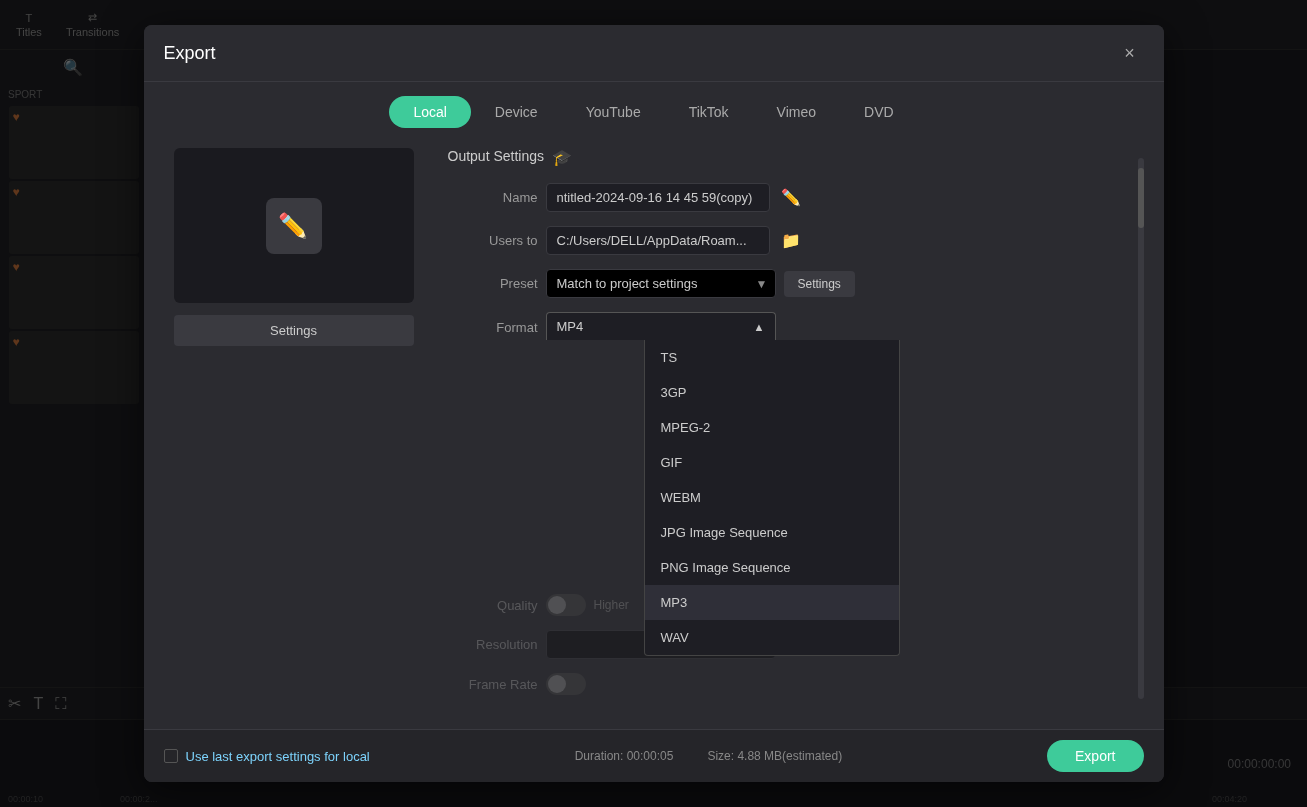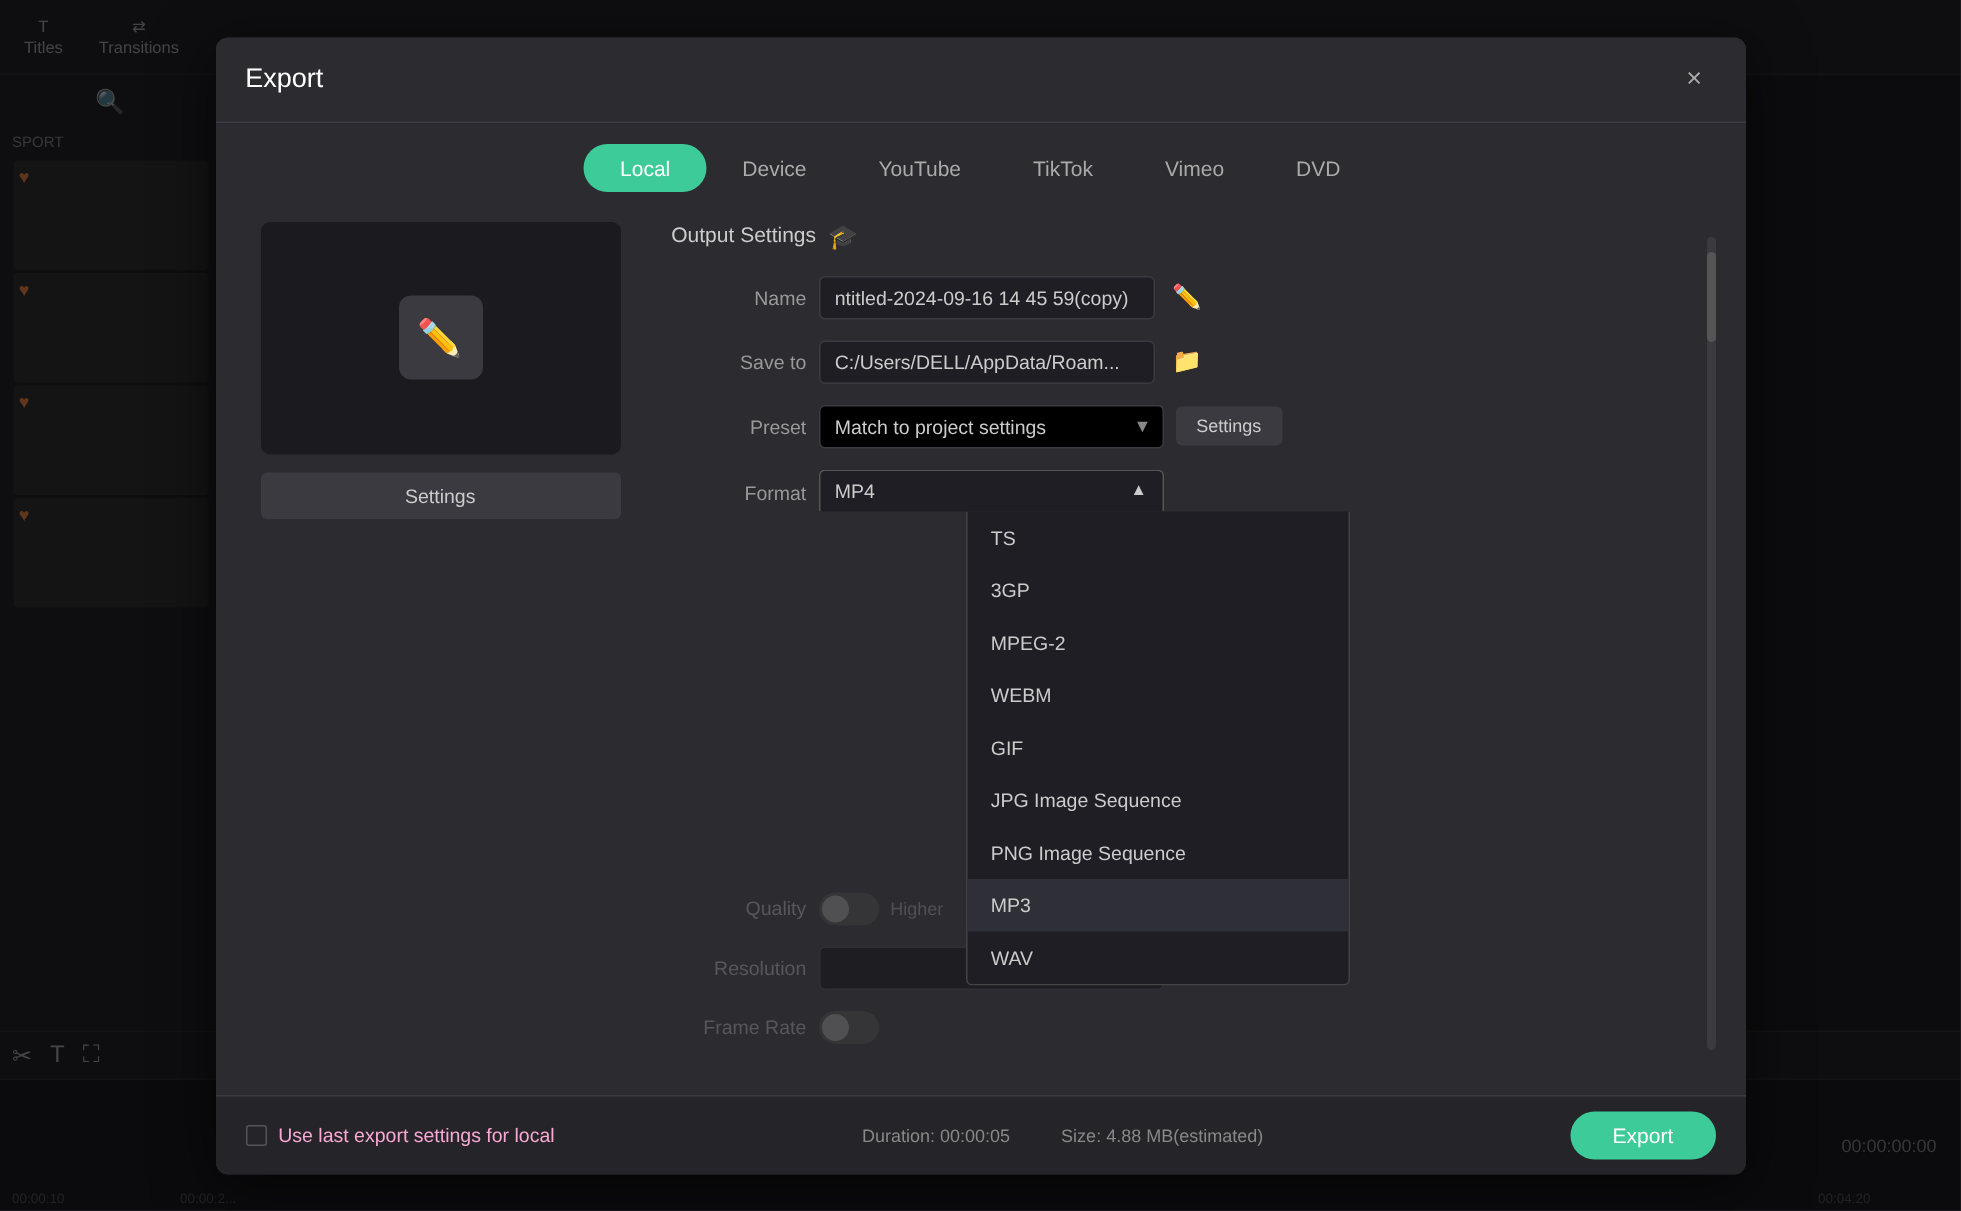--- a/index.html
+++ b/index.html
@@ -603,21 +603,21 @@
 
         <div class="form-row">
           <span class="form-label">Name</span>
           <div class="form-input-group">
             <input class="form-input-wide" type="text" value="ntitled-2024-09-16 14 45 59(copy)" style="">
             <button class="icon-btn">✏️</button>
           </div>
         </div>
 
         <div class="form-row">
-          <span class="form-label">Save to</span>
+          <span class="form-label">Users to</span>
           <div class="form-input-group">
             <input class="form-input-wide" type="text" value="C:/Users/DELL/AppData/Roam..." style="">
             <button class="icon-btn">📁</button>
           </div>
         </div>
 
         <div class="form-row">
           <span class="form-label">Preset</span>
           <div class="select-wrapper">
             <select class="form-select">
@@ -632,22 +632,22 @@
           <span class="form-label" style="margin-top:8px;">Format</span>
           <div style="position:relative; flex:1; max-width:230px;">
             <div class="format-select-display">
               <span>MP4</span>
               <span style="font-size:11px;">▲</span>
             </div>
             <div class="dropdown-list">
               <div class="dropdown-item">TS</div>
               <div class="dropdown-item">3GP</div>
               <div class="dropdown-item">MPEG-2</div>
+              <div class="dropdown-item">GIF</div>
               <div class="dropdown-item">WEBM</div>
-              <div class="dropdown-item">GIF</div>
               <div class="dropdown-item">JPG Image Sequence</div>
               <div class="dropdown-item">PNG Image Sequence</div>
               <div class="dropdown-item selected">MP3</div>
               <div class="dropdown-item">WAV</div>
             </div>
           </div>
         </div>
 
         <div style="height: 240px;"></div>
 
@@ -681,21 +681,21 @@
         <div class="modal-scrollbar">
           <div class="modal-scrollbar-thumb"></div>
         </div>
 
       </div>
     </div>
 
     <div class="modal-footer">
       <div class="footer-left">
         <div class="checkbox"></div>
-        <span style="font-size:13px;color:#f9a8d4;">Use last export settings for local</span>
+        <span style="font-size:13px;color:#7dd3fc;">Use last export settings for local</span>
       </div>
       <div class="footer-info">
         <span>Duration: 00:00:05</span>
         <span>Size: 4.88 MB(estimated)</span>
       </div>
       <button class="export-btn">Export</button>
     </div>
 
   </div>
 </div>

